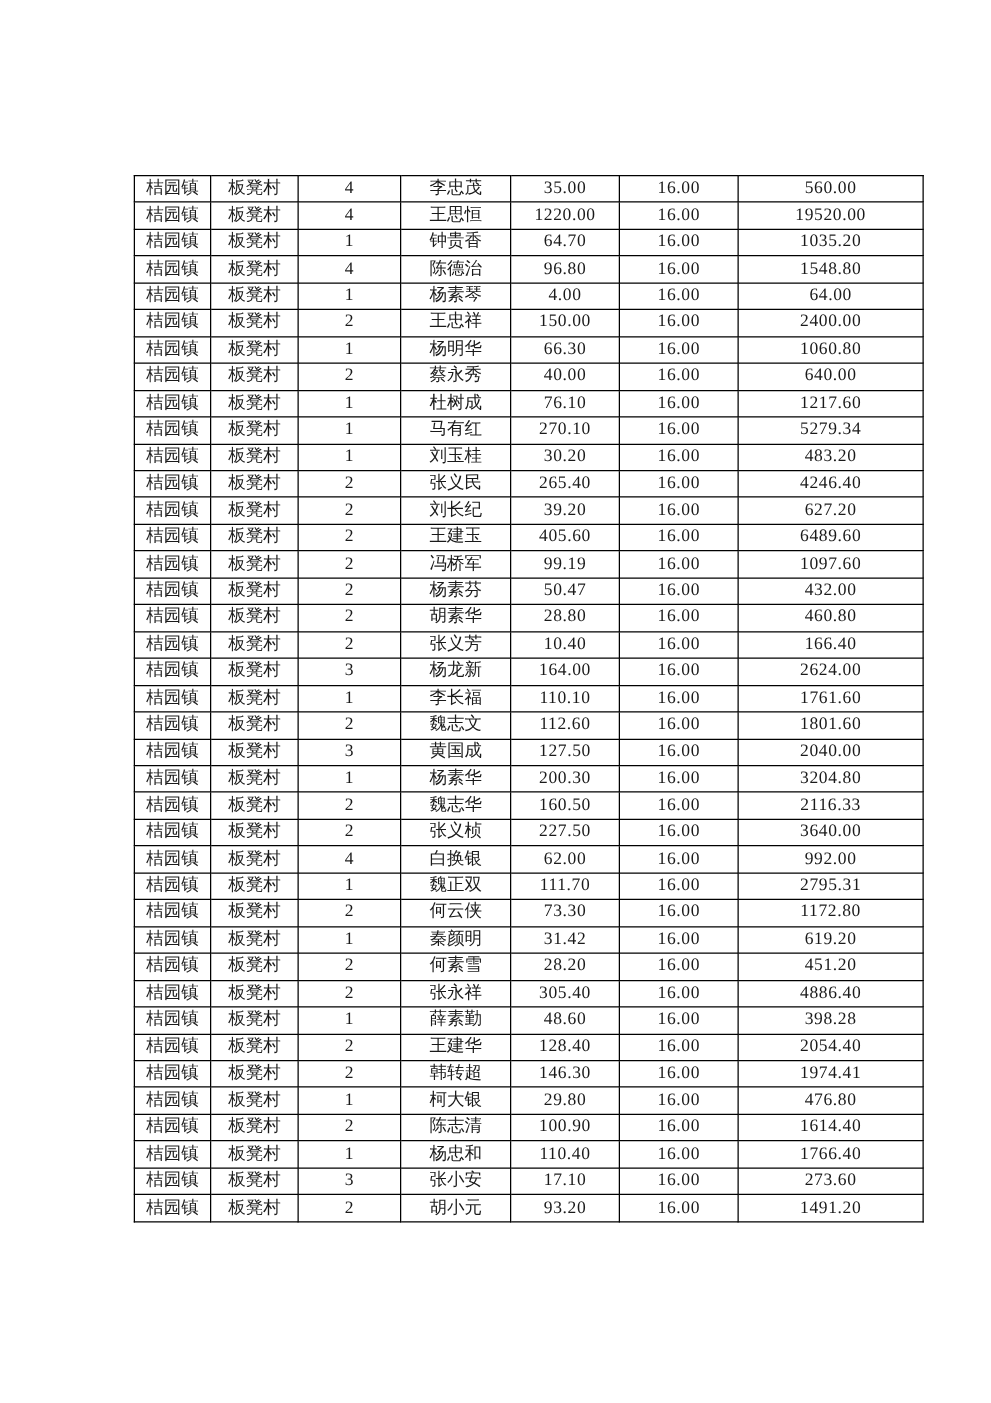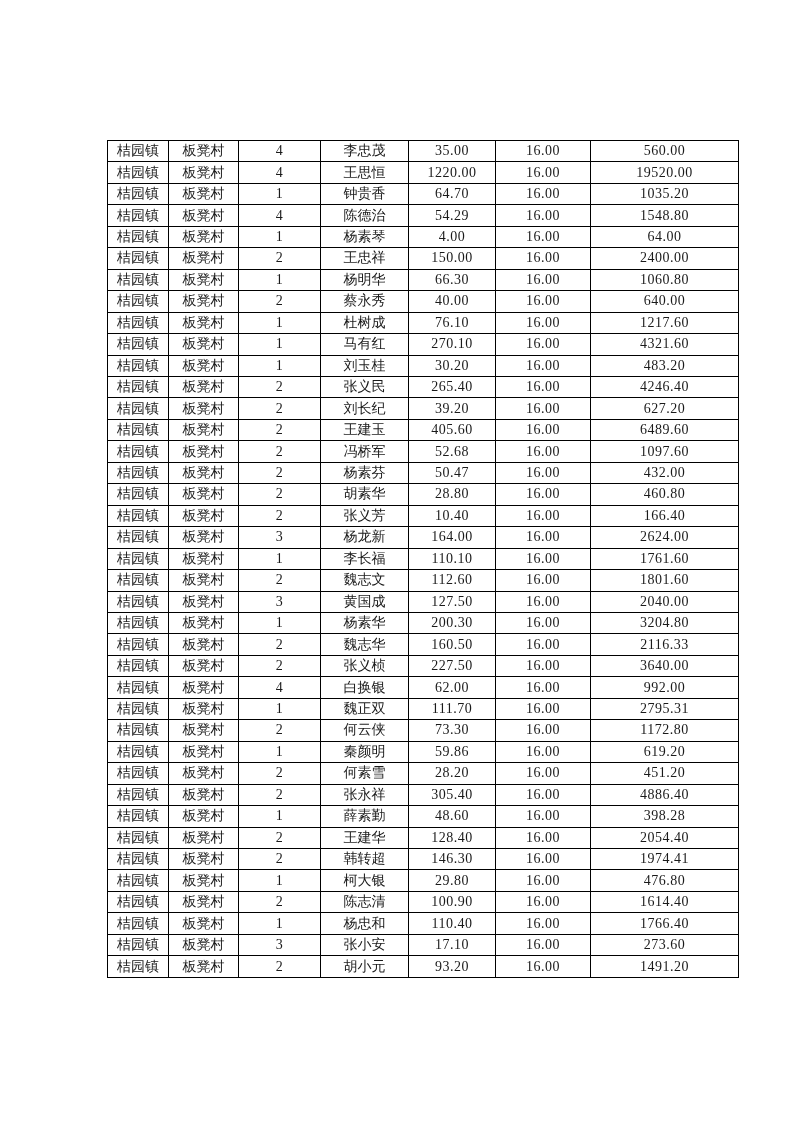--- a/index.html
+++ b/index.html
@@ -90,21 +90,21 @@
           <td>钟贵香</td>
           <td class="num">64.70</td>
           <td class="num">16.00</td>
           <td class="num">1035.20</td>
         </tr>
         <tr>
           <td>桔园镇</td>
           <td>板凳村</td>
           <td class="num">4</td>
           <td>陈德治</td>
-          <td class="num">54.29</td>
+          <td class="num">96.80</td>
           <td class="num">16.00</td>
           <td class="num">1548.80</td>
         </tr>
         <tr>
           <td>桔园镇</td>
           <td>板凳村</td>
           <td class="num">1</td>
           <td>杨素琴</td>
           <td class="num">4.00</td>
           <td class="num">16.00</td>
@@ -146,21 +146,21 @@
           <td class="num">16.00</td>
           <td class="num">1217.60</td>
         </tr>
         <tr>
           <td>桔园镇</td>
           <td>板凳村</td>
           <td class="num">1</td>
           <td>马有红</td>
           <td class="num">270.10</td>
           <td class="num">16.00</td>
-          <td class="num">4321.60</td>
+          <td class="num">5279.34</td>
         </tr>
         <tr>
           <td>桔园镇</td>
           <td>板凳村</td>
           <td class="num">1</td>
           <td>刘玉桂</td>
           <td class="num">30.20</td>
           <td class="num">16.00</td>
           <td class="num">483.20</td>
         </tr>
@@ -189,21 +189,21 @@
           <td>王建玉</td>
           <td class="num">405.60</td>
           <td class="num">16.00</td>
           <td class="num">6489.60</td>
         </tr>
         <tr>
           <td>桔园镇</td>
           <td>板凳村</td>
           <td class="num">2</td>
           <td>冯桥军</td>
-          <td class="num">52.68</td>
+          <td class="num">99.19</td>
           <td class="num">16.00</td>
           <td class="num">1097.60</td>
         </tr>
         <tr>
           <td>桔园镇</td>
           <td>板凳村</td>
           <td class="num">2</td>
           <td>杨素芬</td>
           <td class="num">50.47</td>
           <td class="num">16.00</td>
@@ -315,21 +315,21 @@
           <td>何云侠</td>
           <td class="num">73.30</td>
           <td class="num">16.00</td>
           <td class="num">1172.80</td>
         </tr>
         <tr>
           <td>桔园镇</td>
           <td>板凳村</td>
           <td class="num">1</td>
           <td>秦颜明</td>
-          <td class="num">59.86</td>
+          <td class="num">31.42</td>
           <td class="num">16.00</td>
           <td class="num">619.20</td>
         </tr>
         <tr>
           <td>桔园镇</td>
           <td>板凳村</td>
           <td class="num">2</td>
           <td>何素雪</td>
           <td class="num">28.20</td>
           <td class="num">16.00</td>

